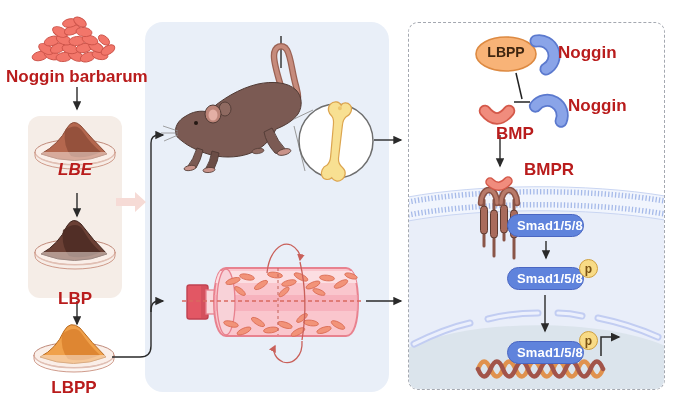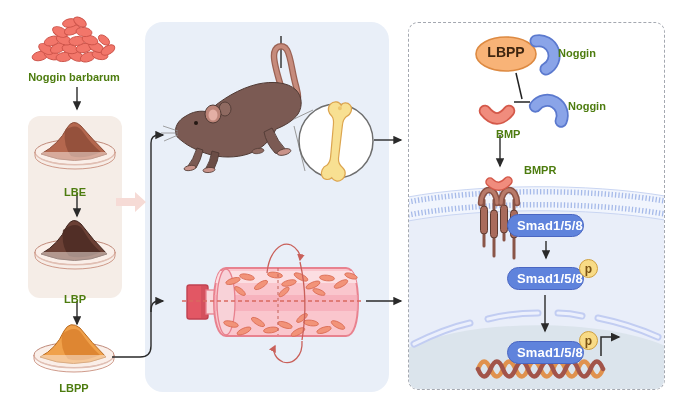--- a/index.html
+++ b/index.html
@@ -4,21 +4,21 @@
 <style>
   html,body{margin:0;padding:0;background:#fff;}
   #stage{position:relative;width:690px;height:414px;background:#fff;overflow:hidden;
          font-family:"Liberation Sans",sans-serif;}
   .panel{position:absolute;}
   #mid-panel{left:145px;top:22px;width:244px;height:370px;background:#E9EFF8;border-radius:18px;}
   #right-panel{left:408px;top:22px;width:257px;height:368px;background:#fff;
                border:1.3px dashed #A4A8B0;border-radius:10px;box-sizing:border-box;}
   #beige-box{left:28px;top:116px;width:94px;height:182px;background:#F5EDE7;border-radius:12px;}
   svg.art{position:absolute;left:0;top:0;pointer-events:none;}
-  .lbl{position:absolute;font-size:11px;font-weight:600;color:#4d7c0f;text-align:center;
+  .lbl{position:absolute;font-size:17px;font-weight:600;color:#b91c1c;text-align:center;
        white-space:nowrap;line-height:14px;}
   .lbl.bold{font-weight:700;}
   .pill{position:absolute;width:77px;height:23px;border-radius:12px;background:#5F83DC;
         border:1.5px solid #4A66C2;box-sizing:border-box;display:flex;align-items:center;
         justify-content:flex-end;color:#fff;font-size:13px;font-weight:600;letter-spacing:.2px;}
   .pbadge{position:absolute;width:19px;height:19px;border-radius:50%;background:#F8DB86;
           border:1.6px solid #CFA03E;box-sizing:border-box;display:flex;align-items:center;
           justify-content:center;color:#7A5213;font-size:12px;font-weight:700;}
   #lbpp-ellipse-label{left:478px;top:45px;width:56px;font-size:14px;font-weight:700;color:#3F2610;}
 </style>
@@ -288,21 +288,21 @@
       <path d="M490 182 Q499 191 508 181" fill="none" stroke="#F08C7D" stroke-width="6.5" stroke-linecap="round"></path>
     </g>
 
     <g stroke="#2A2A2A" stroke-width="1.4" fill="none">
       <line x1="546" y1="241" x2="546" y2="258" marker-end="url(#ah)"></line>
       <line x1="545" y1="295" x2="545" y2="331" marker-end="url(#ah)"></line>
     </g>
   </svg>
 
   <div class="lbl" style="left:6px;top:70px;width:136px;">Noggin barbarum</div>
-  <div class="lbl bold" style="left:35px;top:185px;width:80px;">LBE</div>
+  <div class="lbl bold" style="left:35px;top:163px;width:80px;font-style:italic;">LBE</div>
   <div class="lbl bold" style="left:35px;top:292px;width:80px;">LBP</div>
   <div class="lbl bold" style="left:34px;top:381px;width:80px;">LBPP</div>
 
   <div class="lbl" id="lbpp-ellipse-label">LBPP</div>
   <div class="lbl" style="left:558px;top:46px;">Noggin</div>
   <div class="lbl" style="left:568px;top:99px;">Noggin</div>
   <div class="lbl" style="left:496px;top:127px;">BMP</div>
   <div class="lbl" style="left:524px;top:163px;text-align:center;">BMPR</div>
 
   <div class="pill" style="left:507px;top:214px;">

